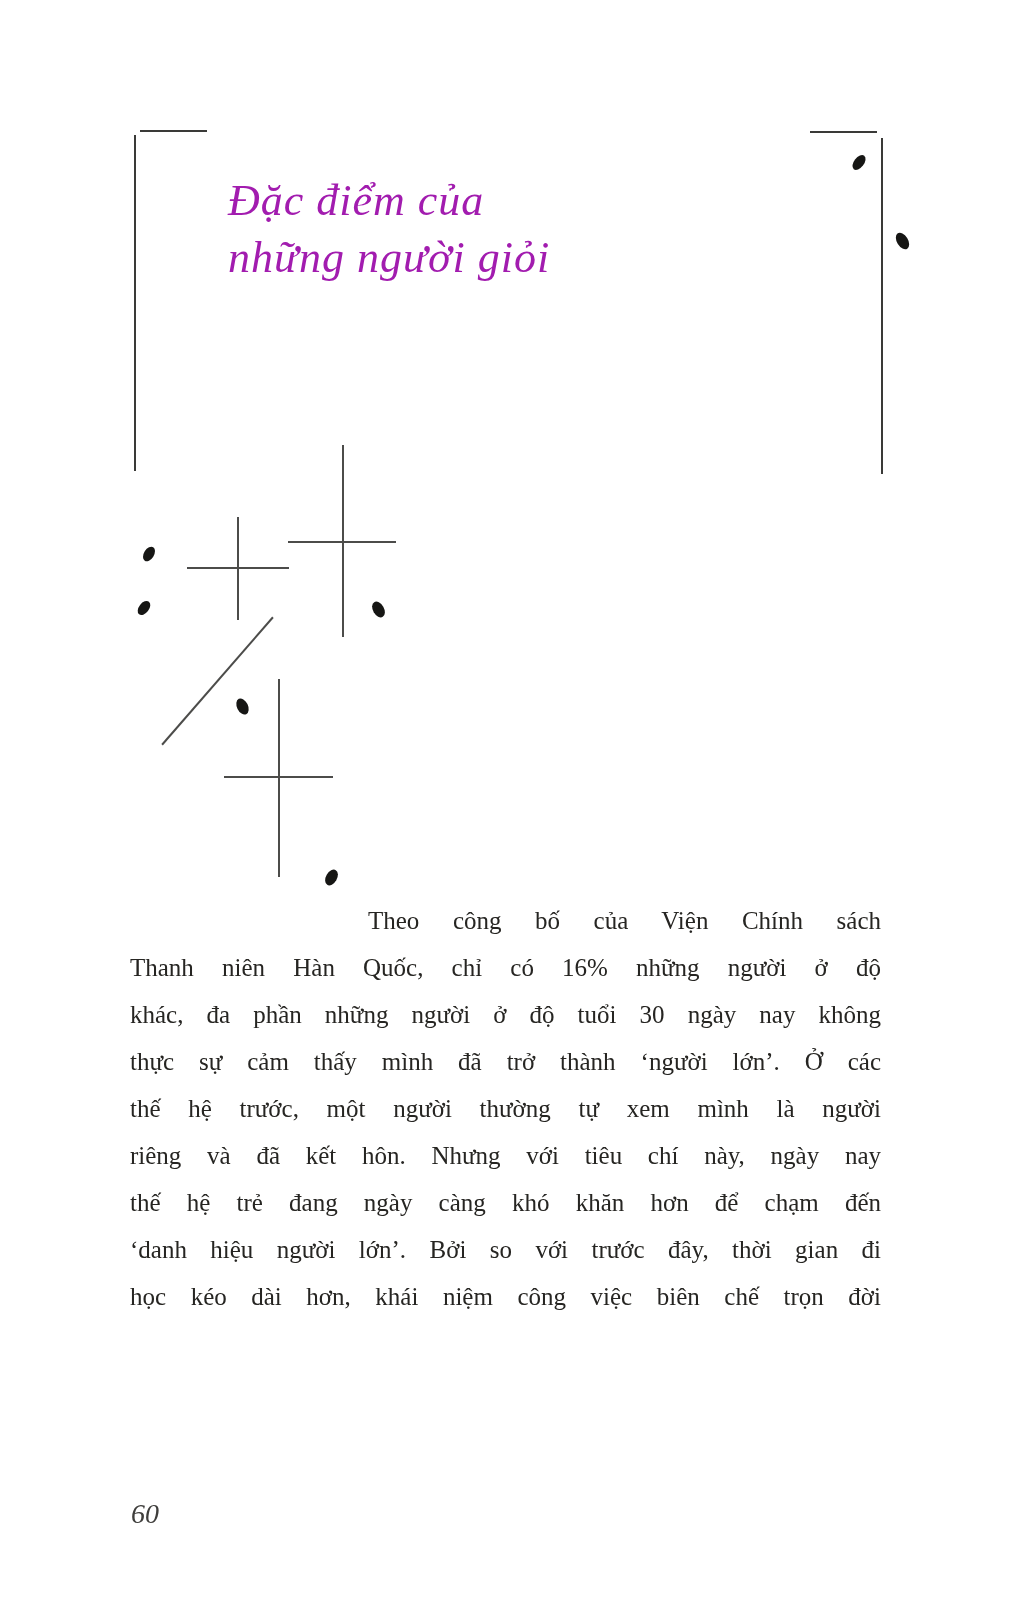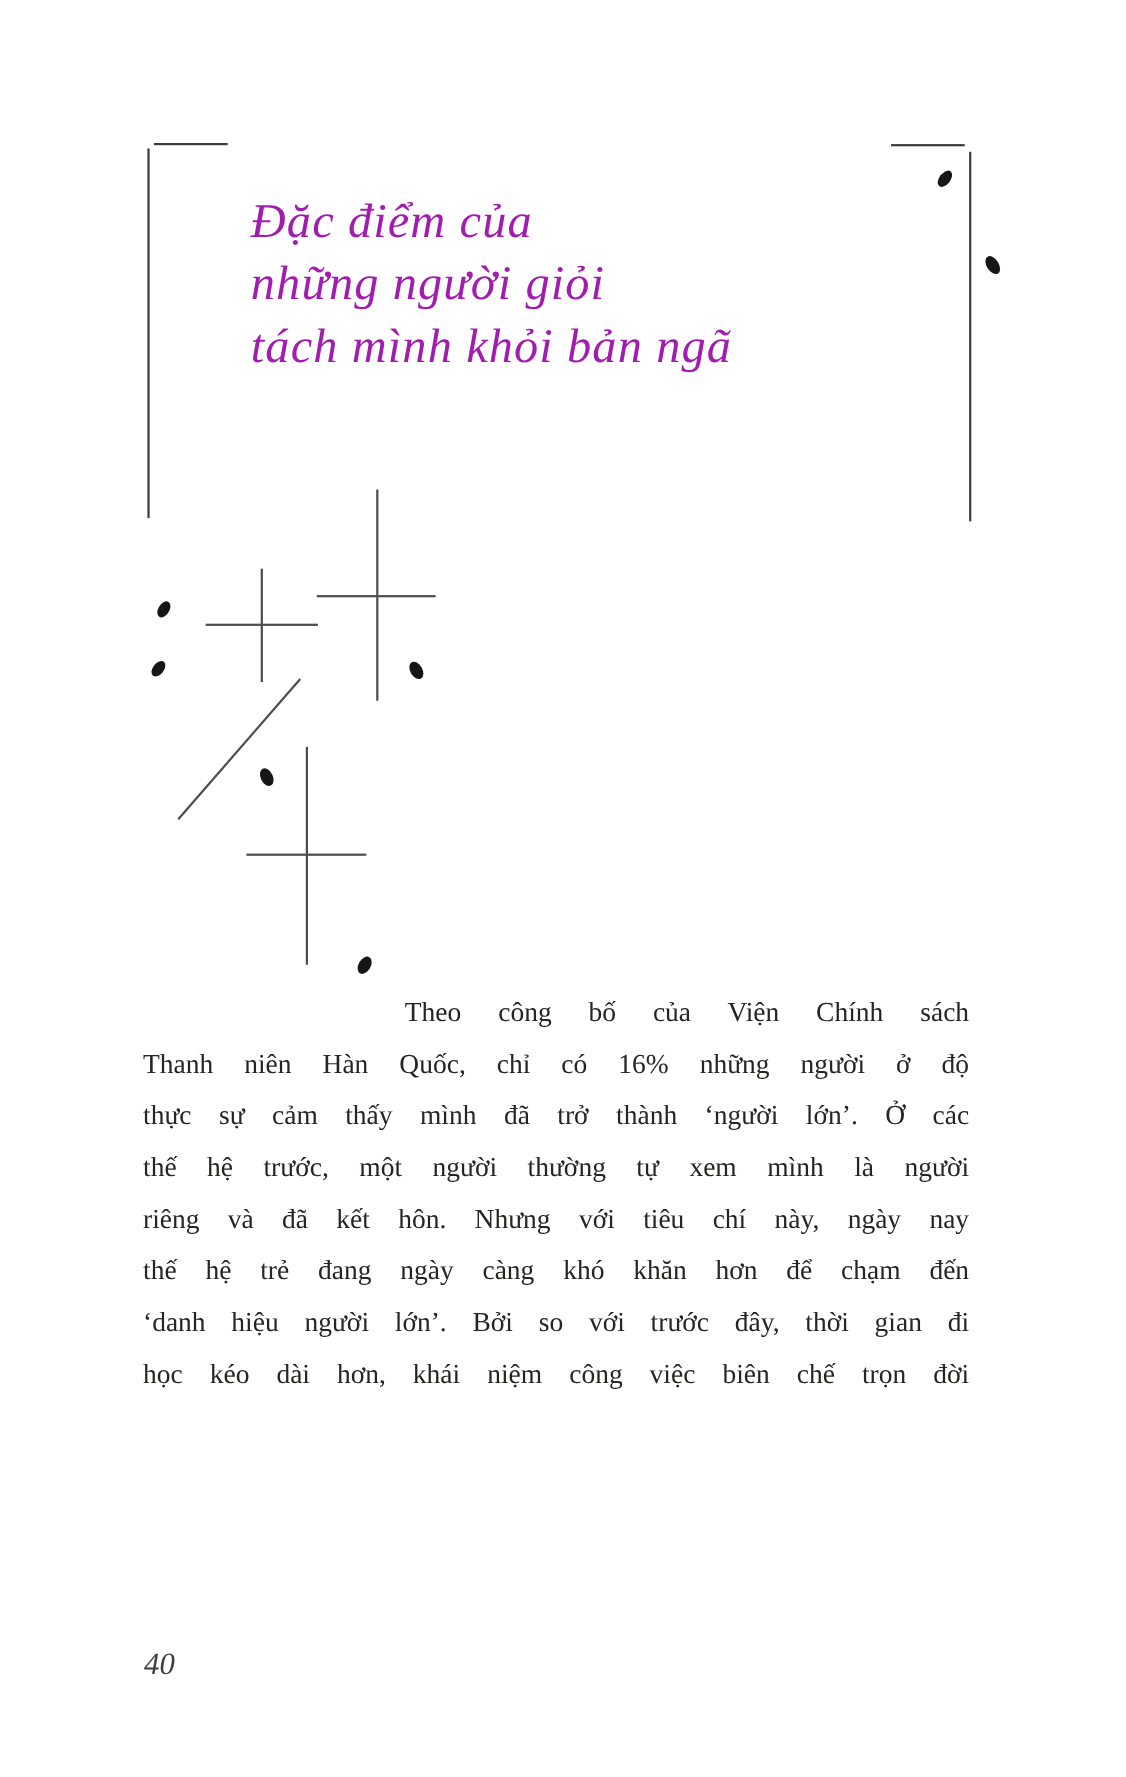--- a/index.html
+++ b/index.html
@@ -115,29 +115,29 @@
 
   <div class="dot d1"></div>
   <div class="dot d2"></div>
   <div class="dot d3"></div>
   <div class="dot d4"></div>
   <div class="dot d5"></div>
 
   <div class="title">
     <div>Đặc điểm của</div>
     <div>những người giỏi</div>
-    <div>tách mình khỏi bản ngã</div>
   </div>
 
   <div class="body-block">
     <div class="body-line first">Theo công bố của Viện Chính sách</div>
     <div class="body-line">Thanh niên Hàn Quốc, chỉ có 16% những người ở độ</div>
+    <div class="body-line">khác, đa phần những người ở độ tuổi 30 ngày nay không</div>
     <div class="body-line">thực sự cảm thấy mình đã trở thành ‘người lớn’. Ở các</div>
     <div class="body-line">thế hệ trước, một người thường tự xem mình là người</div>
     <div class="body-line">riêng và đã kết hôn. Nhưng với tiêu chí này, ngày nay</div>
     <div class="body-line">thế hệ trẻ đang ngày càng khó khăn hơn để chạm đến</div>
     <div class="body-line">‘danh hiệu người lớn’. Bởi so với trước đây, thời gian đi</div>
     <div class="body-line">học kéo dài hơn, khái niệm công việc biên chế trọn đời</div>
   </div>
 
-  <div class="page-number">40</div>
+  <div class="page-number">60</div>
 
 </div>
 
 </body></html>

